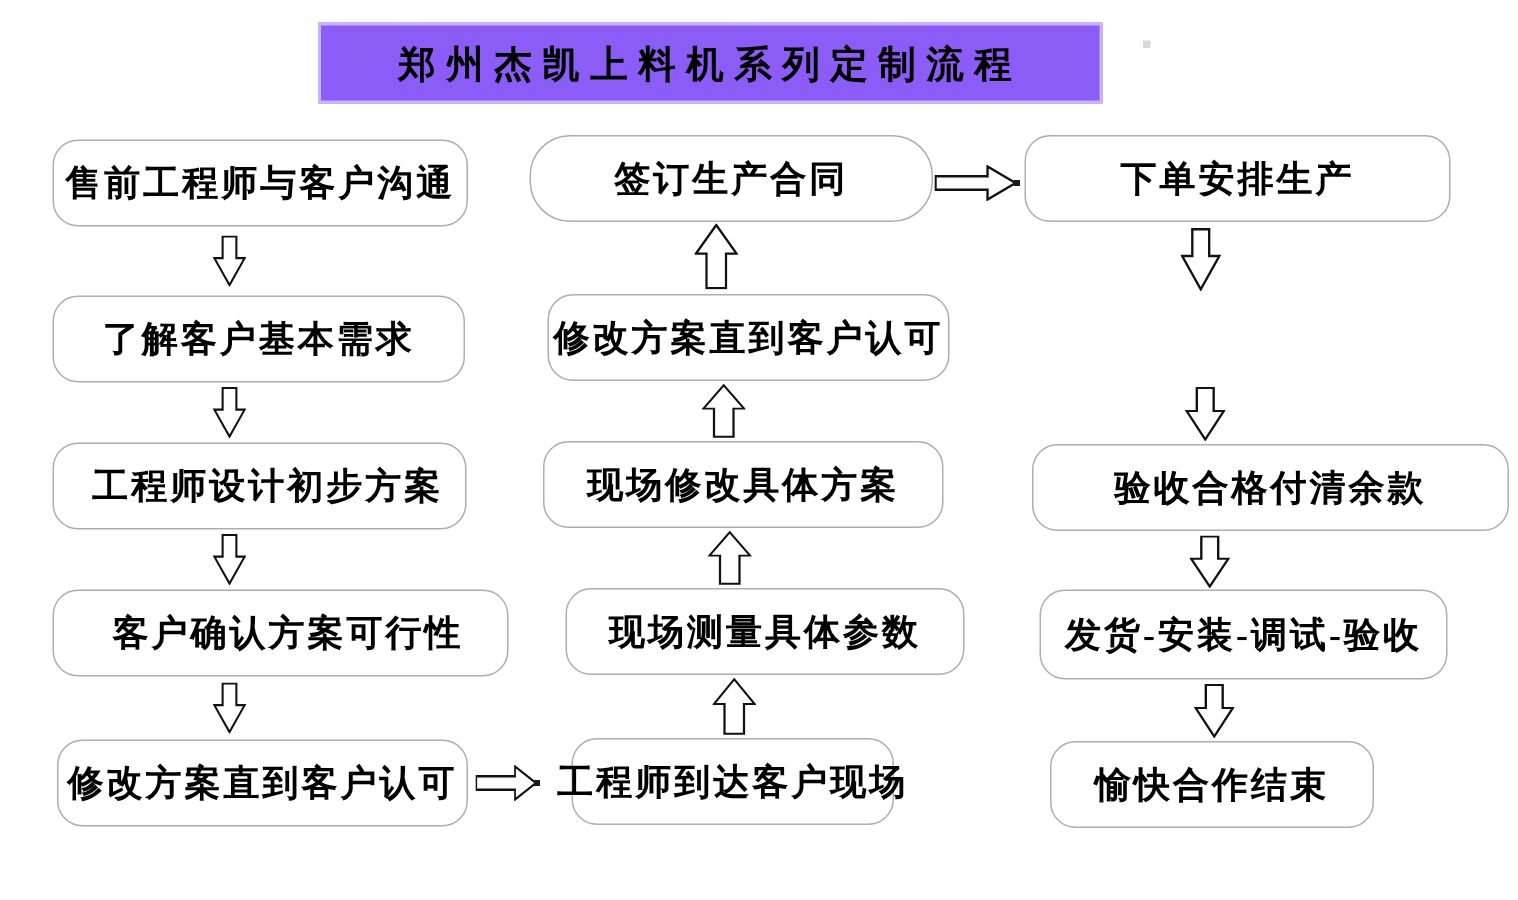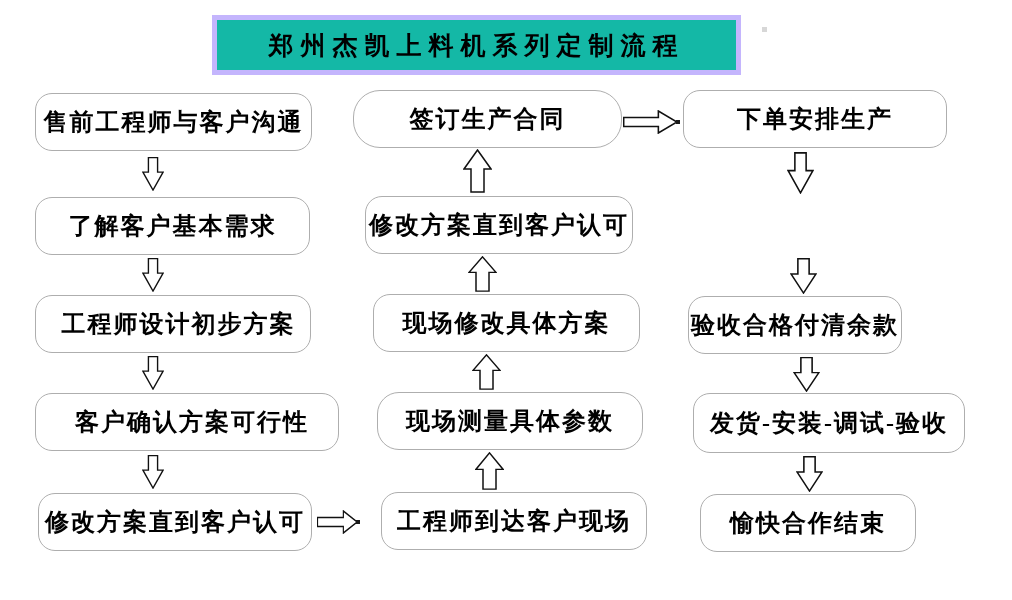--- a/index.html
+++ b/index.html
@@ -14,22 +14,22 @@
     height: 600px;
     background: #ffffff;
     overflow: hidden;
   }
   .title-box {
     position: absolute;
     left: 212px;
     top: 15px;
     width: 519px;
     height: 50px;
-    border: 5px solid #c4b5fd;
-    background: #14b8a6;
+    border: 2px solid #c4b5fd;
+    background: #8b5cf6;
     display: flex;
     align-items: center;
     justify-content: center;
     font-size: 25px;
     font-weight: bold;
     letter-spacing: 7px;
     color: #000000;
     white-space: nowrap;
   }
   .box {
@@ -109,23 +109,23 @@
 
   <div class="arrow" style="left:317px; top:510px;">
     <svg width="41" height="24" viewBox="0 0 56 24" preserveAspectRatio="none">
         <polygon points="0.7,7.5 36,7.5 36,1 55,12 36,23 36,16.5 0.7,16.5" fill="#ffffff" stroke="#111111" stroke-width="1.6"></polygon>
       </svg>
   </div>
   <div class="tip-dot" style="left:356px; top:520px;"></div>
 
   <div class="box" style="left:353px; top:90px;  width:269px;border-radius:27px;">签订生产合同</div>
   <div class="box" style="left:365px; top:196px; width:268px;">修改方案直到客户认可</div>
-  <div class="box" style="left:373px; top:294px; width:267px;">现场修改具体方案</div>
-  <div class="box" style="left:377px; top:392px; width:266px;border-radius:22px;">现场测量具体参数</div>
-  <div class="box" style="left:381px; top:492px; width:266px;">工程师到达客户现场</div>
+  <div class="box" style="left:362px; top:294px; width:267px;">现场修改具体方案</div>
+  <div class="box" style="left:377px; top:392px; width:266px;">现场测量具体参数</div>
+  <div class="box" style="left:381px; top:492px; width:215px;">工程师到达客户现场</div>
 
   <div class="arrow" style="left:463px; top:149px;">
     <svg width="29" height="44" viewBox="0 0 29 44" preserveAspectRatio="none">
         <polygon points="14.5,1 28,20 21,20 21,43 8,43 8,20 1,20" fill="#ffffff" stroke="#111111" stroke-width="1.5"></polygon>
       </svg>
   </div>
   <div class="arrow" style="left:468px; top:256px;">
     <svg width="29" height="36" viewBox="0 0 29 44" preserveAspectRatio="none">
         <polygon points="14.5,1 28,20 21,20 21,43 8,43 8,20 1,20" fill="#ffffff" stroke="#111111" stroke-width="1.5"></polygon>
       </svg>
@@ -141,22 +141,22 @@
       </svg>
   </div>
 
   <div class="arrow" style="left:623px; top:110px;">
     <svg width="55" height="24" viewBox="0 0 56 24" preserveAspectRatio="none">
         <polygon points="0.7,7.5 36,7.5 36,1 55,12 36,23 36,16.5 0.7,16.5" fill="#ffffff" stroke="#111111" stroke-width="1.6"></polygon>
       </svg>
   </div>
   <div class="tip-dot" style="left:676px; top:120px;"></div>
 
-  <div class="box" style="left:683px; top:90px;  width:264px;">下单安排生产</div>
-  <div class="box" style="left:688px; top:296px; width:214px;">验收合格付清余款</div>
+  <div class="box" style="left:683px; top:90px;  width:284px;">下单安排生产</div>
+  <div class="box" style="left:688px; top:296px; width:318px;">验收合格付清余款</div>
   <div class="box" style="left:693px; top:393px; width:272px; height:60px;">发货-安装-调试-验收</div>
   <div class="box" style="left:700px; top:494px; width:216px;">愉快合作结束</div>
 
   <div class="arrow" style="left:787px; top:152px;">
     <svg width="27" height="42" viewBox="0 0 24 36" preserveAspectRatio="none">
         <polygon points="7,0.7 17,0.7 17,16 23,16 12,35 1,16 7,16" fill="#ffffff" stroke="#111111" stroke-width="1.4"></polygon>
       </svg>
   </div>
   <div class="arrow" style="left:790px; top:258px;">
     <svg width="27" height="36" viewBox="0 0 24 36" preserveAspectRatio="none">

